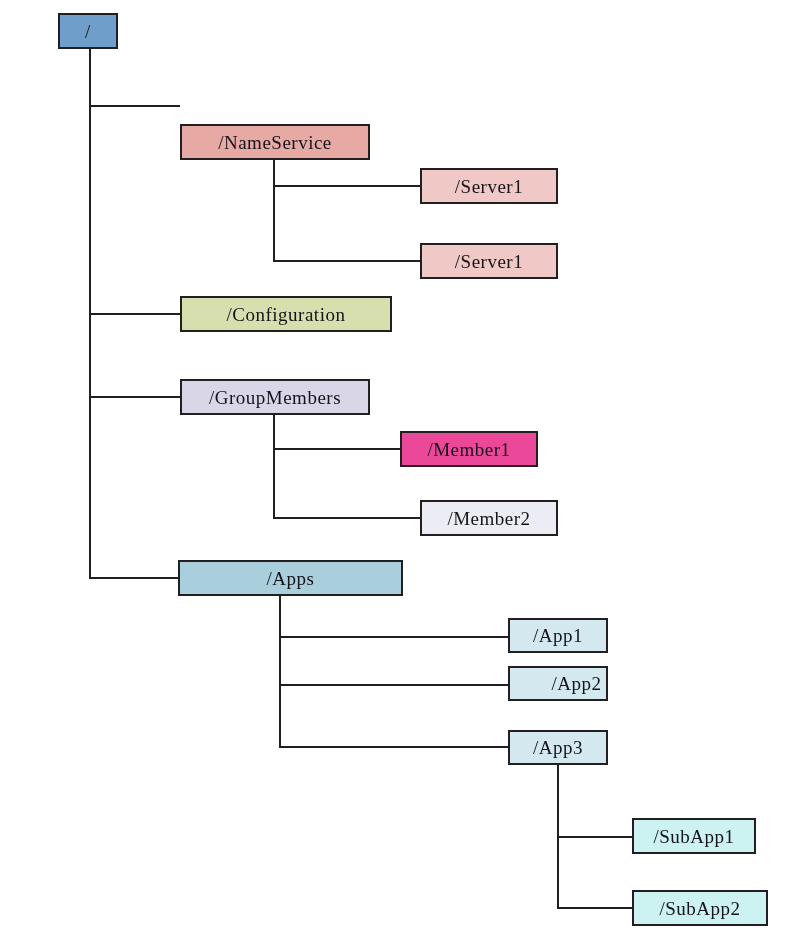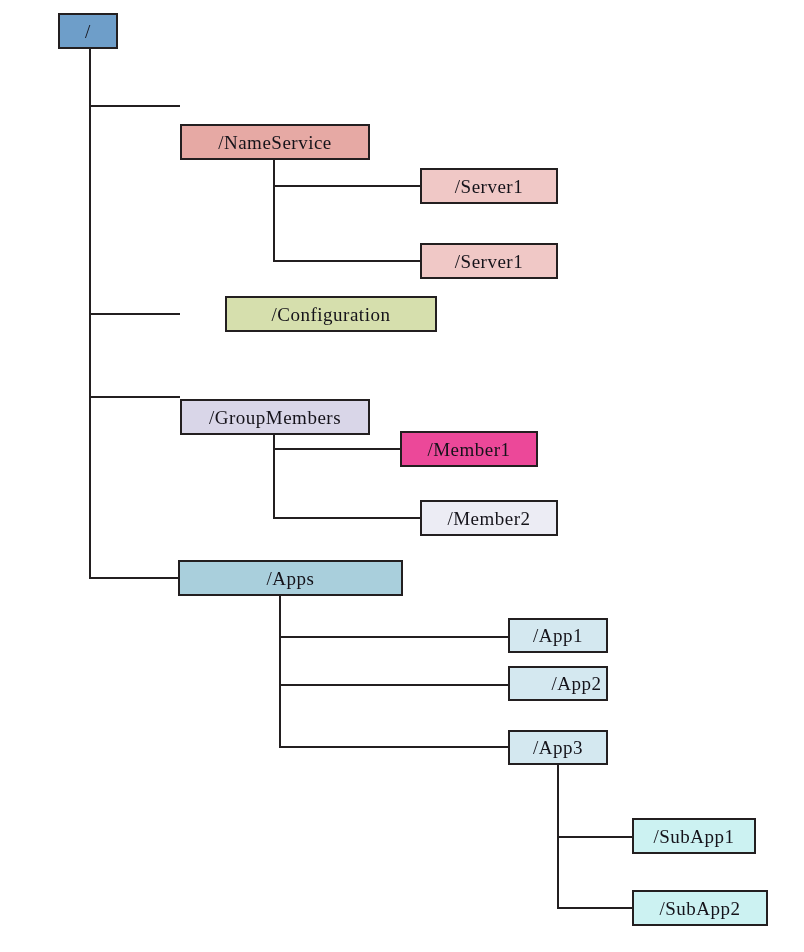--- a/index.html
+++ b/index.html
@@ -77,24 +77,24 @@
       </div>
       <div class="node align-center" style="left: 180px; top: 88px; width: 190px; height: 36px; background: rgb(230, 169, 164); border-color: rgb(35, 31, 32); margin-top: 36px;">
         <span class="label">/NameService</span>
       </div>
       <div class="node align-center" style="left: 420px; top: 168px; width: 138px; height: 36px; background: rgb(240, 200, 198); border-color: rgb(35, 31, 32);">
         <span class="label">/Server1</span>
       </div>
       <div class="node align-center" style="left: 420px; top: 243px; width: 138px; height: 36px; background: rgb(240, 200, 198); border-color: rgb(35, 31, 32);">
         <span class="label">/Server1</span>
       </div>
-      <div class="node align-center" style="left: 180px; top: 296px; width: 212px; height: 36px; background: rgb(214, 223, 173); border-color: rgb(35, 31, 32); margin-left: 45px;">
+      <div class="node align-center" style="left: 180px; top: 296px; width: 212px; height: 36px; background: rgb(214, 223, 173); border-color: rgb(35, 31, 32);">
         <span class="label">/Configuration</span>
       </div>
-      <div class="node align-center" style="left: 180px; top: 379px; width: 190px; height: 36px; background: rgb(217, 214, 232); border-color: rgb(35, 31, 32); margin-top: 20px;">
+      <div class="node align-center" style="left: 180px; top: 379px; width: 190px; height: 36px; background: rgb(217, 214, 232); border-color: rgb(35, 31, 32);">
         <span class="label">/GroupMembers</span>
       </div>
       <div class="node align-center" style="left: 400px; top: 431px; width: 138px; height: 36px; background: #ec4899; border-color: rgb(35, 31, 32);">
         <span class="label">/Member1</span>
       </div>
       <div class="node align-center" style="left: 420px; top: 500px; width: 138px; height: 36px; background: rgb(236, 236, 244); border-color: rgb(35, 31, 32);">
         <span class="label">/Member2</span>
       </div>
       <div class="node align-center" style="left: 178px; top: 560px; width: 225px; height: 36px; background: rgb(169, 207, 220); border-color: rgb(35, 31, 32);">
         <span class="label">/Apps</span>

